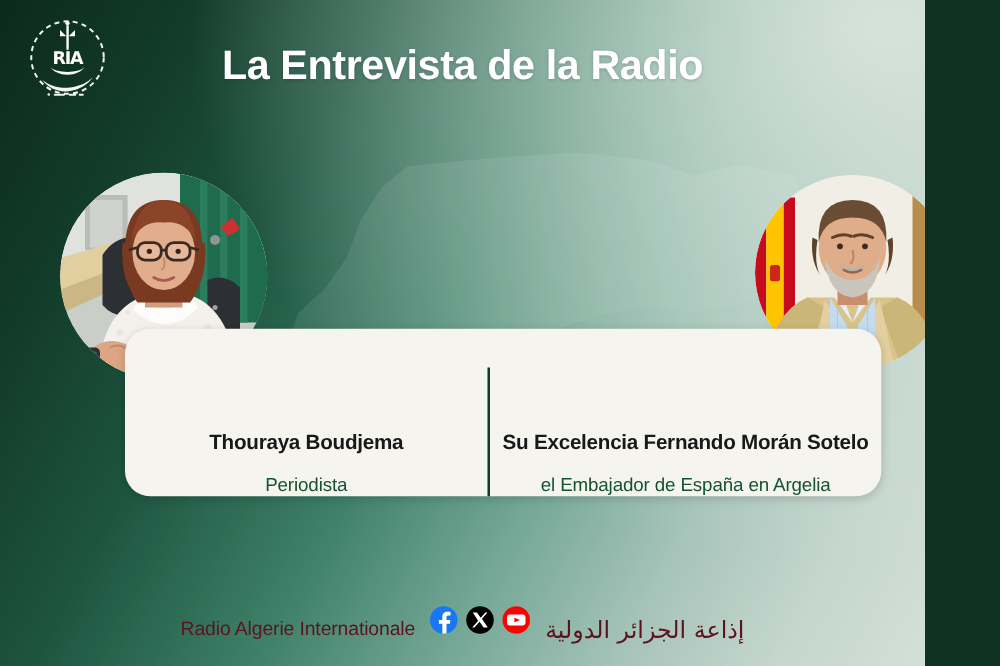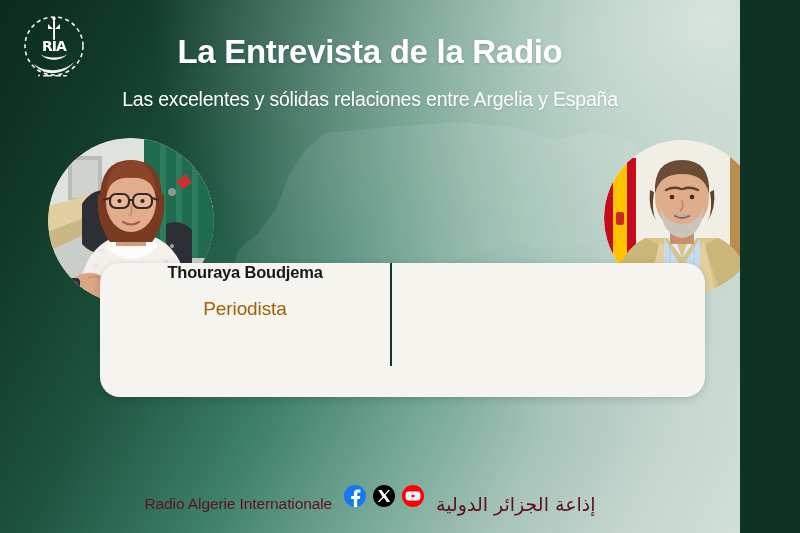--- a/index.html
+++ b/index.html
@@ -70,38 +70,38 @@
 
   
   .card{
     position:absolute;
     left:100px; top:263px;
     width:605px; height:134px;
     background:#f6f4ef;
     border-radius:20px;
     box-shadow:0 2px 8px rgba(0,0,0,.16);
     display:flex;
-    align-items:flex-start;
+    align-items:flex-end;
     z-index:3;
   }
   .card-col{
     flex:1 1 0;
     display:flex; flex-direction:column;
     align-items:center; justify-content:center;
     gap:16px;
     padding:0 8px;
   }
   .card-col.left { flex:0 0 290px; }
   .card-col.right{ flex:1 1 auto; }
   .person-name{
     font-size:16.5px; font-weight:bold; color:#17181a;
     letter-spacing:-0.2px; white-space:nowrap;
   }
   .person-role{
-    font-size:19px; font-weight:400; color:#a16207;
+    font-size:15px; font-weight:400; color:#14532d;
     letter-spacing:-0.1px; white-space:nowrap;
   }
   .card-divider{
     flex:0 0 auto;
     width:2px; height:103px;
     background:#0f3a2a;
   }
 
   
   .footer{
@@ -175,21 +175,20 @@
                  C52 56, 45 60, 37 61 C28 62, 20 58, 16 52 Z"></path>
         <rect x="25" y="63" width="9" height="1.5" rx="0.7"></rect>
         <rect x="37" y="63" width="6" height="1.5" rx="0.7"></rect>
         <rect x="45" y="63" width="4" height="1.5" rx="0.7"></rect>
         <circle cx="21" cy="63.6" r="1"></circle>
       </g>
     </svg>
   </div>
 
   <div class="title">La Entrevista de la Radio</div>
-  <div class="subtitle">Las excelentes y sólidas relaciones entre Argelia y España</div>
 
   <div class="portrait portrait-left">
     <svg viewBox="0 0 166 166" aria-hidden="true">
       <defs>
         <clipPath id="clipL">
             <circle cx="83" cy="83" r="83"></circle>
           </clipPath>
       </defs>
       <g clip-path="url(#clipL)">
 
@@ -323,20 +322,24 @@
   </div>
 
   <div class="card">
     <div class="card-col left">
       <div class="person-name">Thouraya Boudjema</div>
       <div class="person-role">Periodista</div>
     </div>
 
     <div class="card-divider"></div>
 
+    <div class="card-col right">
+      <div class="person-name">Su Excelencia Fernando Morán Sotelo</div>
+      <div class="person-role">el Embajador de España en Argelia</div>
+    </div>
   </div>
 
   <div class="footer">
     <span class="footer-text">Radio Algerie Internationale</span>
 
     <span class="social">
       <span class="social-icon si-fb">
         <svg width="22" height="22" viewBox="0 0 22 22" aria-hidden="true">
           <path d="M13.2 22v-8h2.7l.4-3.1h-3.1V8.9c0-.9.25-1.5 1.55-1.5h1.65V4.6c-.3-.04-1.3-.13-2.45-.13-2.45 0-4.1 1.5-4.1 4.23v2.2H7.1V14h2.75v8z" fill="#ffffff"></path>
         </svg>

